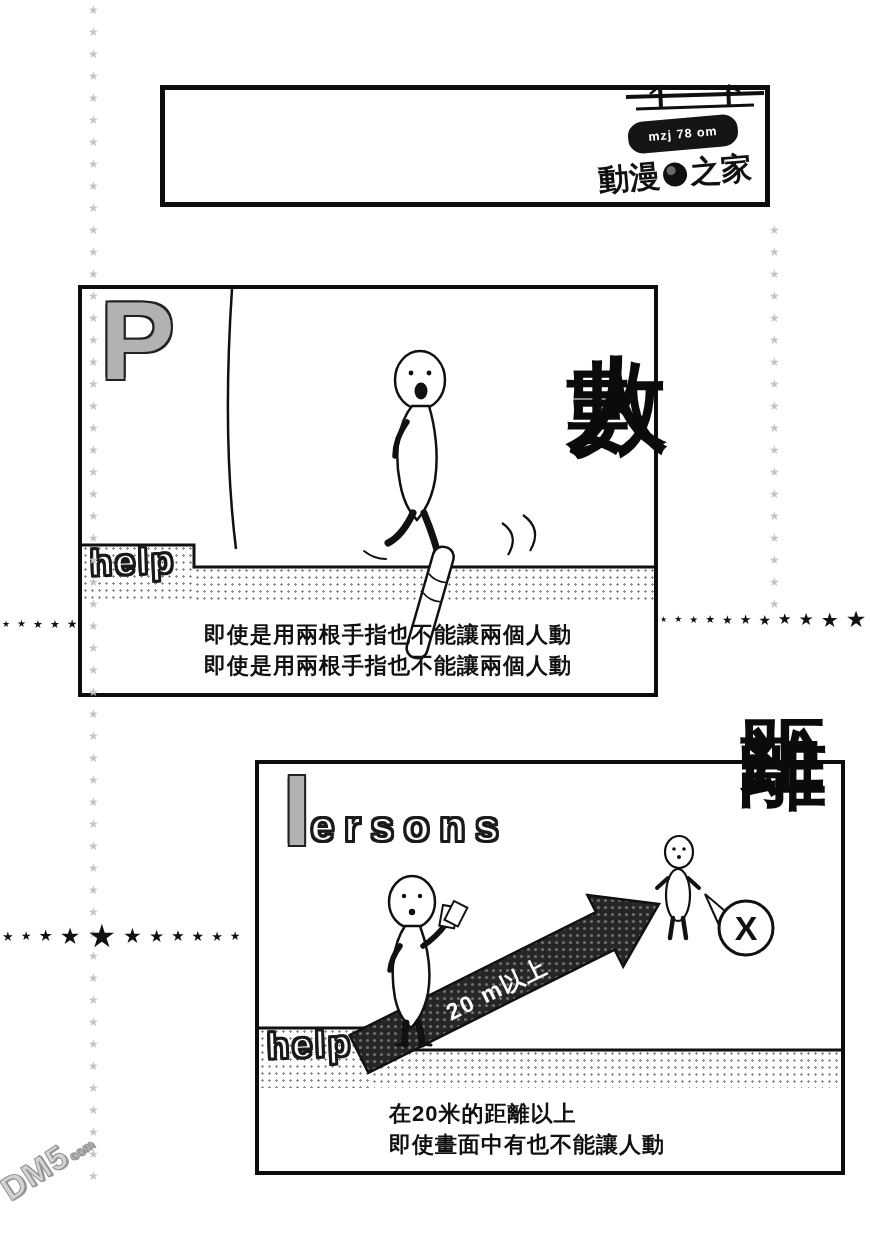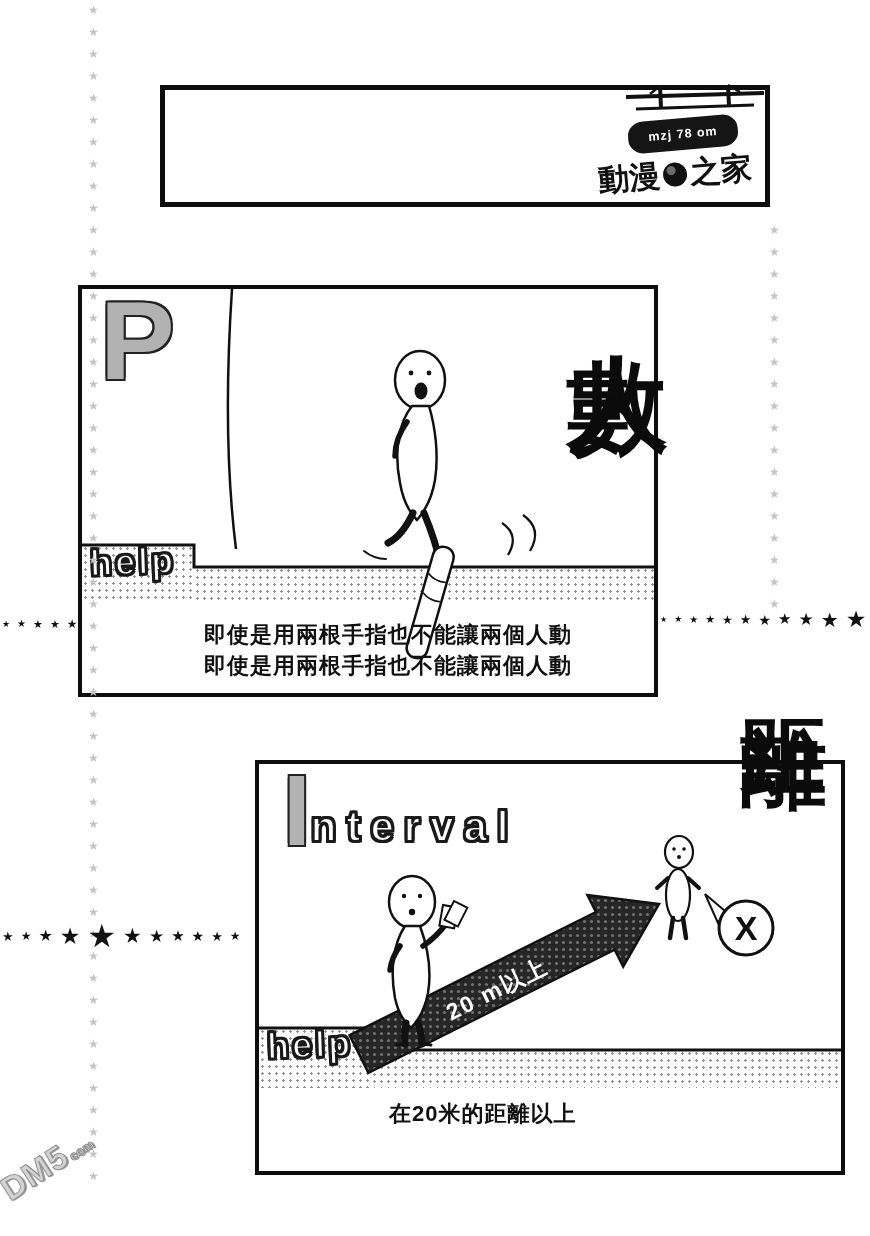--- a/index.html
+++ b/index.html
@@ -328,25 +328,26 @@
 
       <g>
         <path d="M466,147 L446,130 L459,159 Z" fill="#fff" stroke="#111" stroke-width="2"></path>
         <circle cx="487" cy="164" r="27" fill="#fff" stroke="#111" stroke-width="3"></circle>
         <text x="487" y="176" font-size="34" font-weight="900" text-anchor="middle" fill="#111">X</text>
       </g>
     </svg>
 
     <div class="panel-title" style="left:24px;">
       <span class="initial" style="font-size:100px;">I</span>
-        <span class="rest outl" style="font-size:42px; letter-spacing:10px;">nterval</span>
+        <span class="rest outl" style="font-size:42px; letter-spacing:10px;">ersons</span>
     </div>
     <div class="help outl" style="left:8px; top:260px;">help</div>
     <div class="caption" style="left:130px; top:334px;">
       <div>在20米的距離以上</div>
+      <div>即使畫面中有也不能讓人動</div>
     </div>
   </div>
 
   <div class="watermark">
     <span>DM5</span><span class="wm-suffix">com</span>
   </div>
 
 </div>
 
 </body></html>

